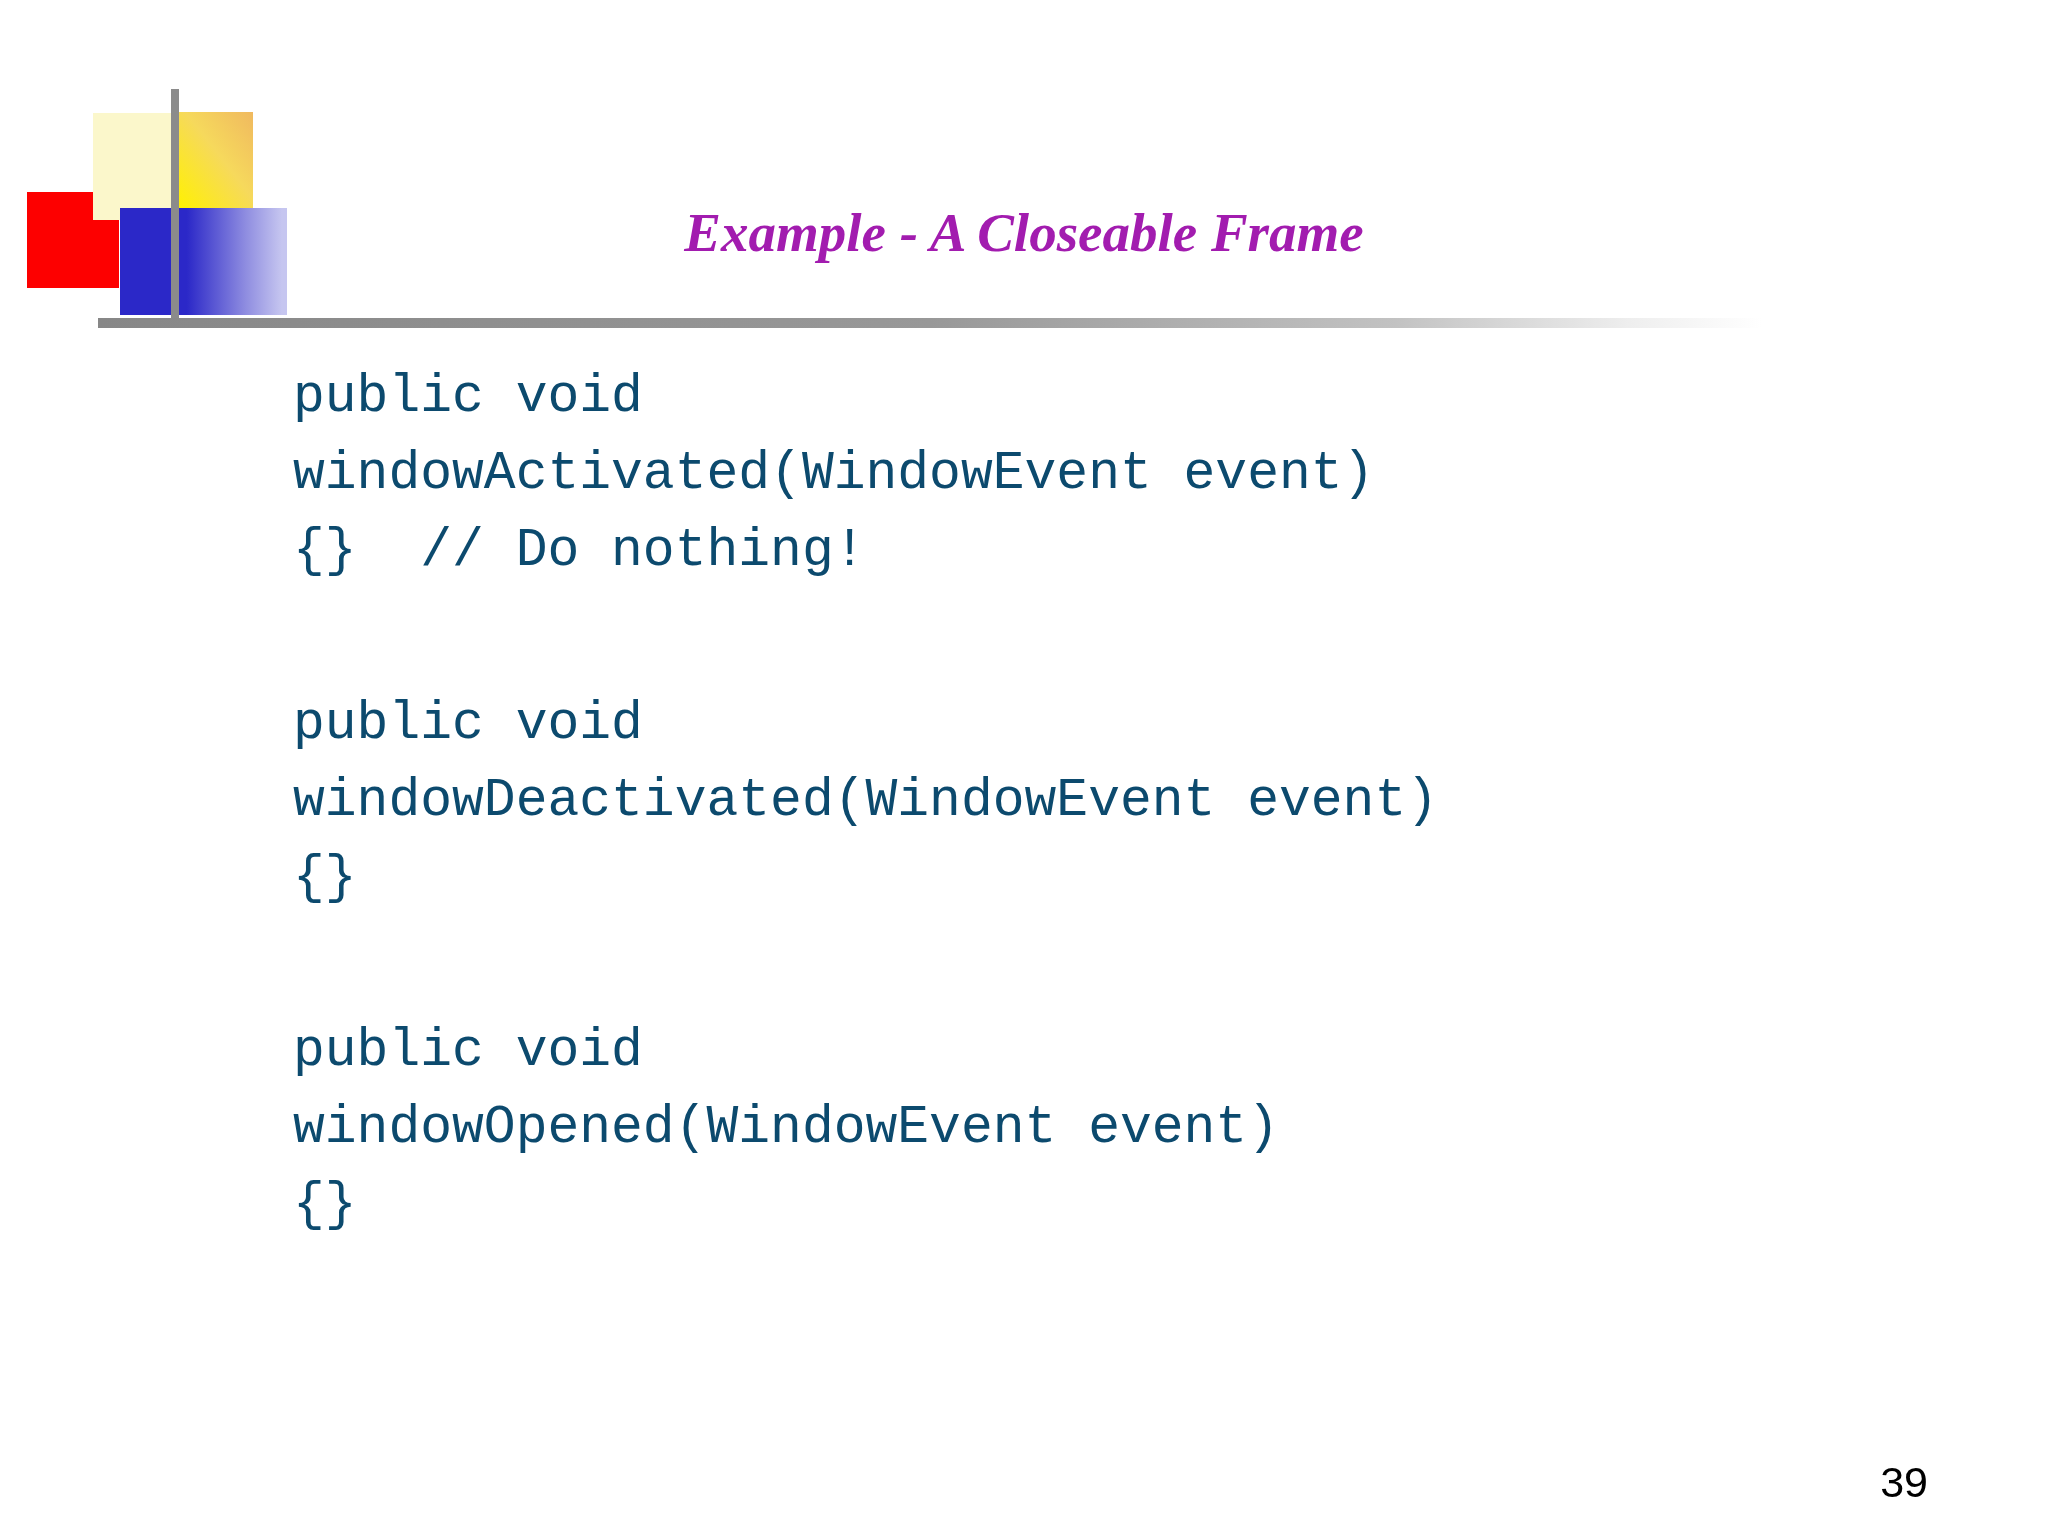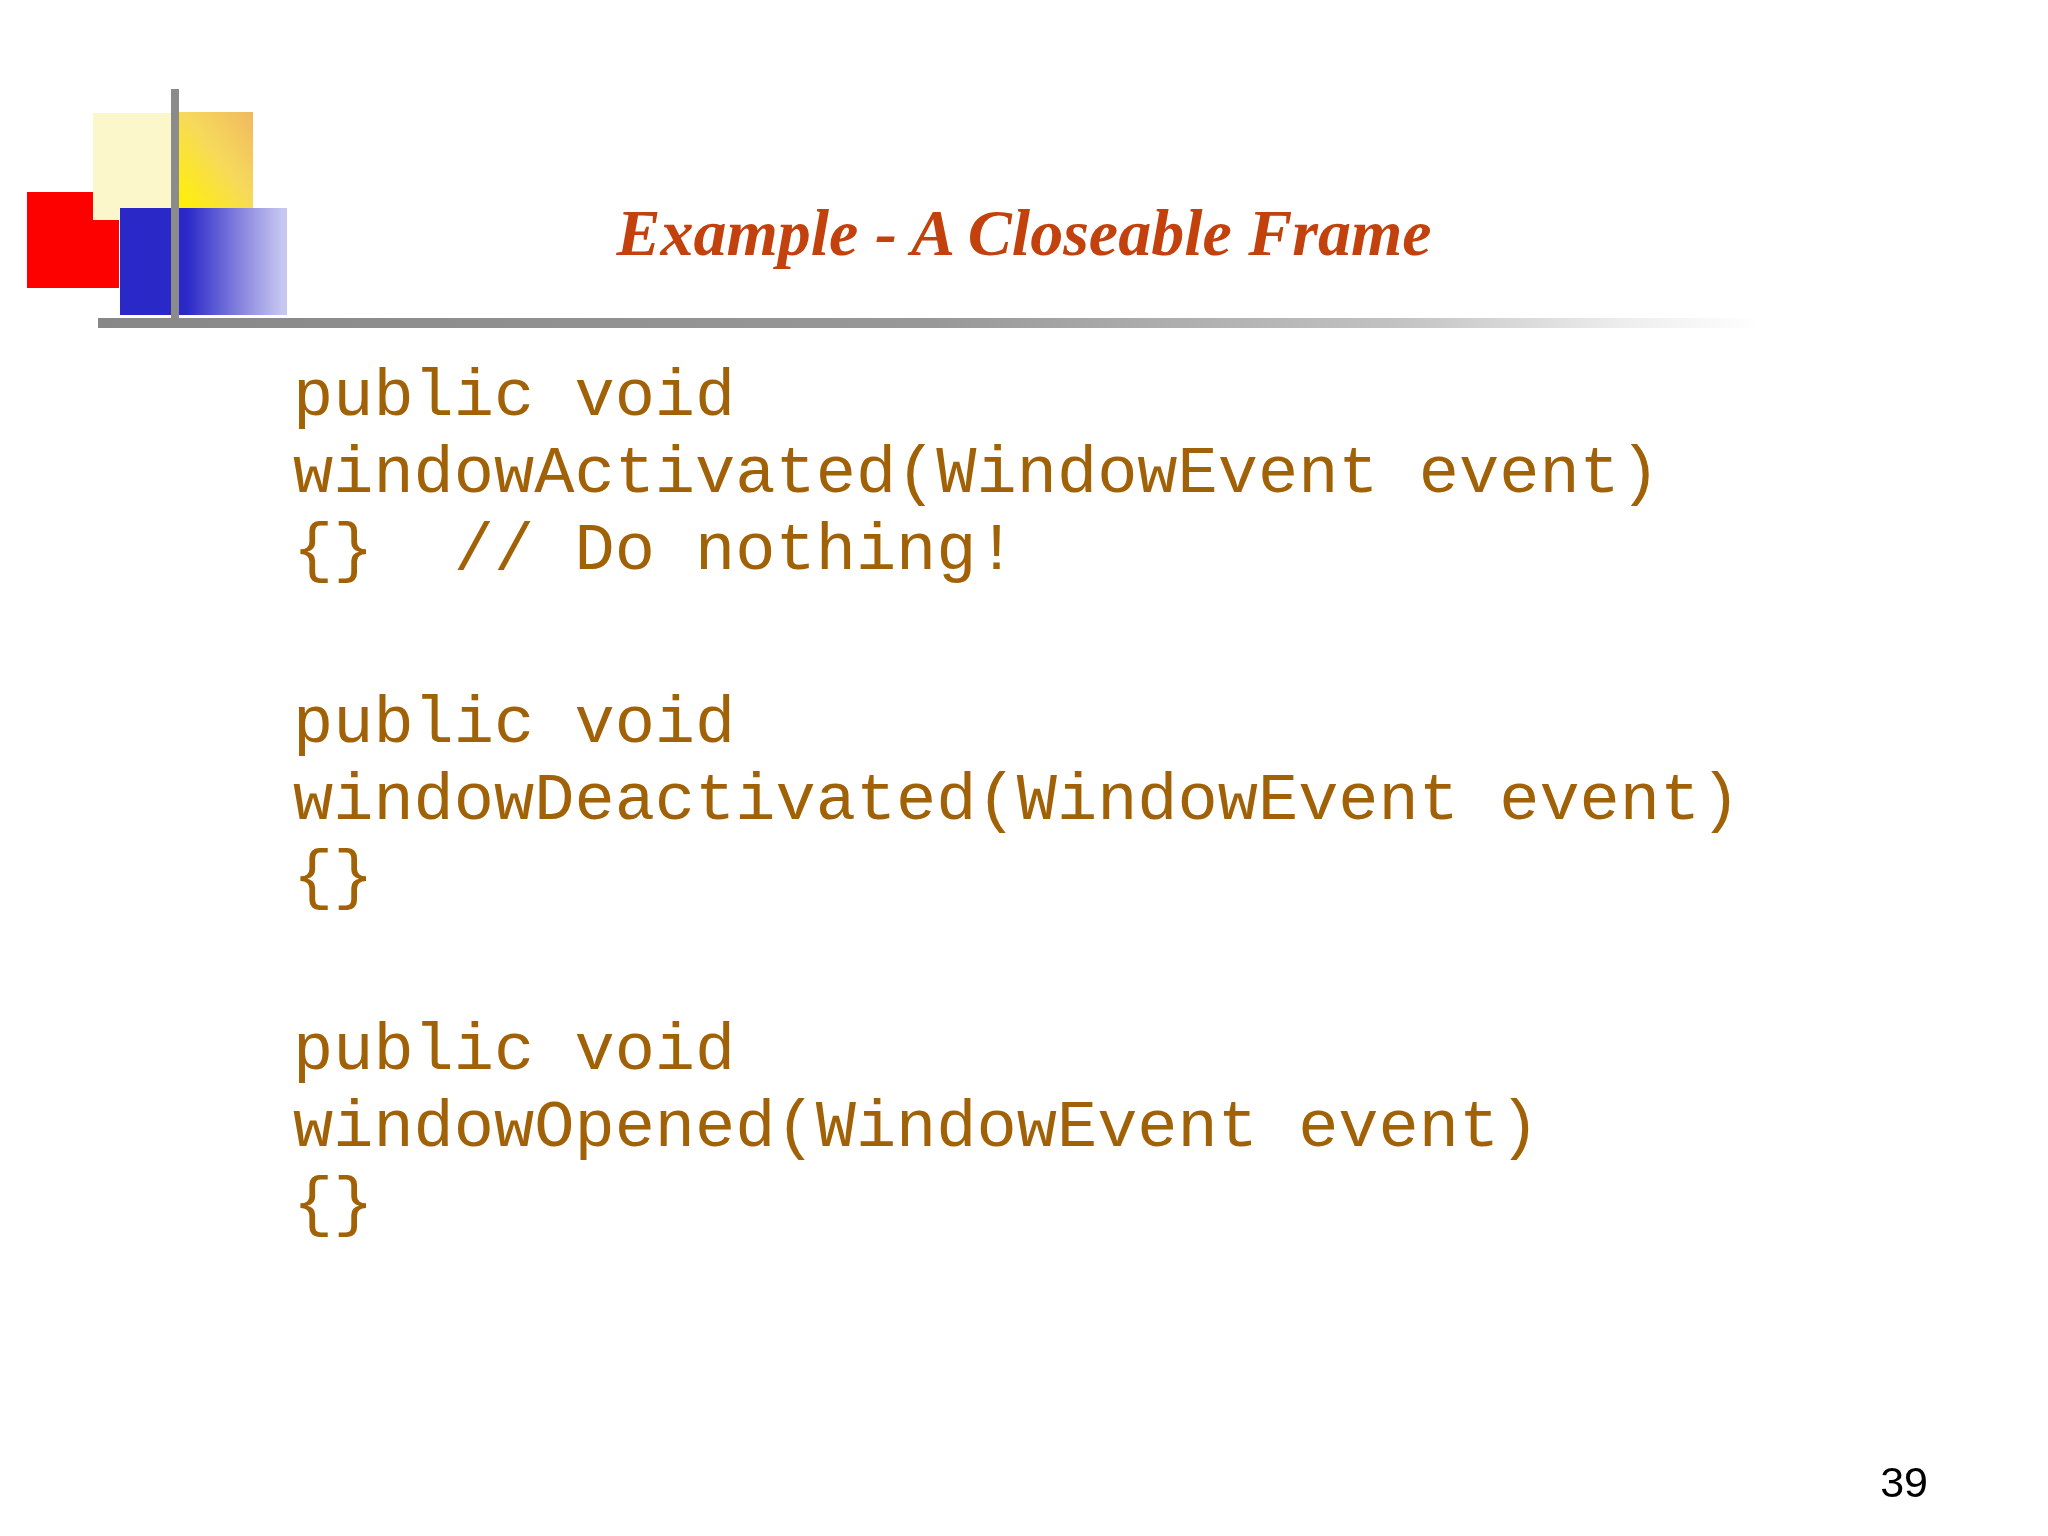--- a/index.html
+++ b/index.html
@@ -45,39 +45,39 @@
   }
 
   
   .title {
     position: absolute;
     left: 0; right: 0; top: 193px;
     text-align: center;
     font-family: "Liberation Serif", "DejaVu Serif", serif;
     font-style: italic;
     font-weight: bold;
-    font-size: 66px;
+    font-size: 55px;
     line-height: 79px;
-    color: #c2410c;
+    color: #a21caf;
     white-space: nowrap;
     z-index: 5;
   }
 
   
   .code-area {
     position: absolute;
     left: 293px; top: 359px;
     z-index: 5;
   }
   .code-block {
     margin: 0;
     font-family: "Liberation Mono", "DejaVu Sans Mono", monospace;
-    font-size: 67px;
+    font-size: 53px;
     line-height: 77px;
-    color: #a16207;
+    color: #0c4a6e;
     white-space: pre;
   }
   .code-block + .code-block { margin-top: 96px; }
 
   
   .page-number {
     position: absolute;
     right: 120px; top: 1461px;
     font-family: "Liberation Sans", "DejaVu Sans", sans-serif;
     font-size: 43px;

